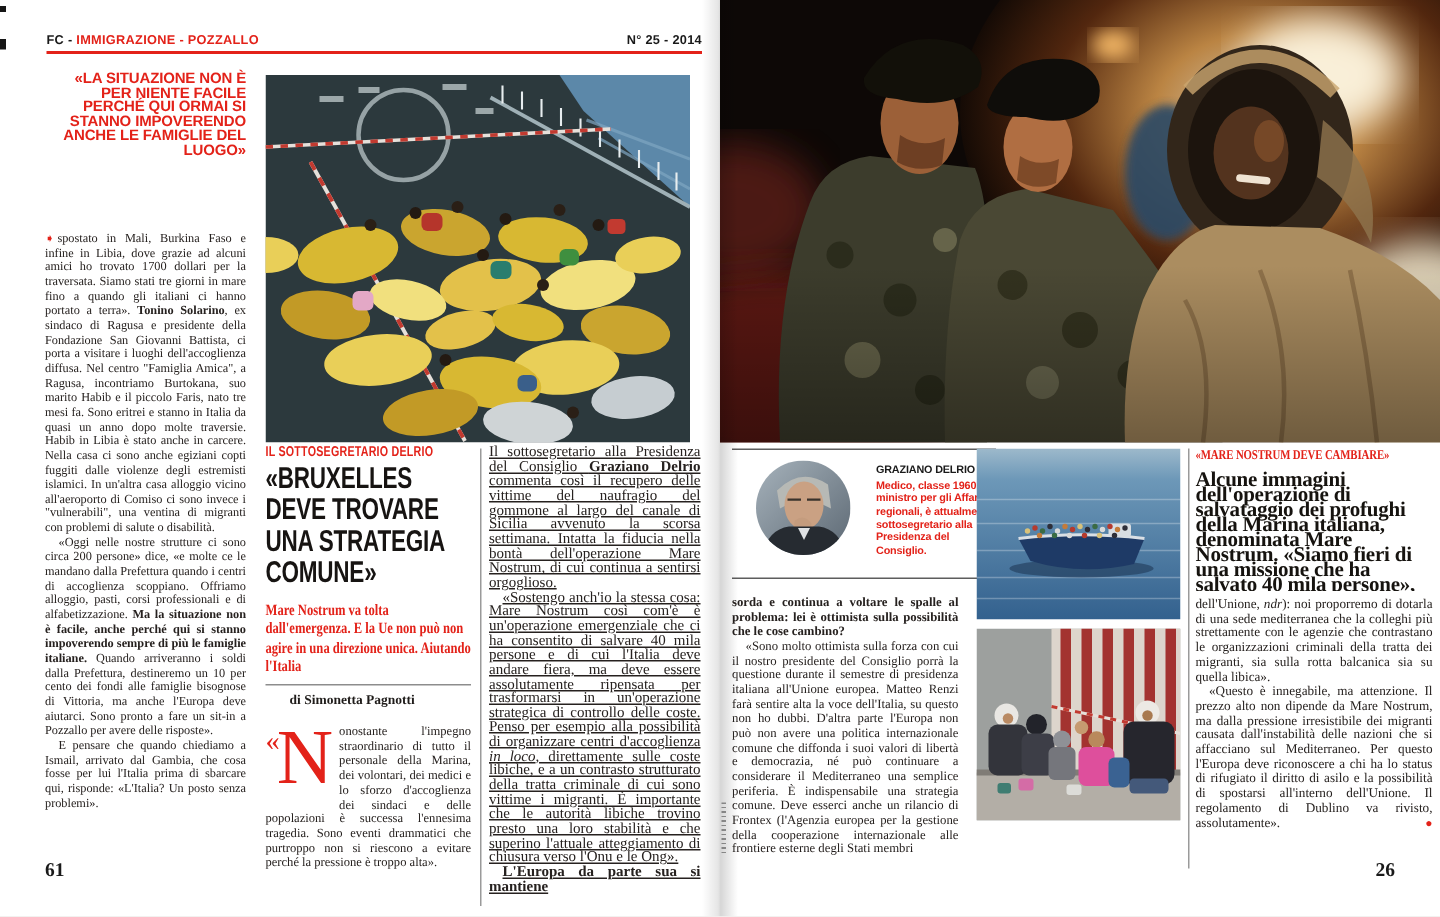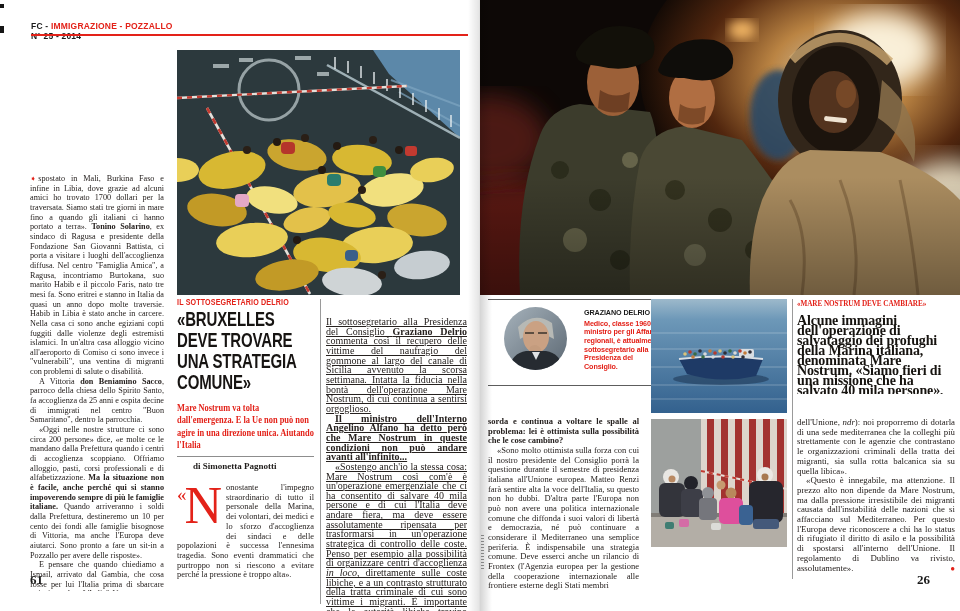--- a/index.html
+++ b/index.html
@@ -1,30 +1,30 @@
 <!DOCTYPE html>
 <html lang="it"><head>
 <meta charset="utf-8">
 <style>
   html,body{margin:0;padding:0;background:#e9e7e4;}
   .spread{position:relative;width:960px;height:611px;background:#ffffff;overflow:hidden;
           font-family:"Liberation Serif",serif;color:#26211f;}
   
   .hdr{position:absolute;left:31px;top:21px;width:437px;display:flex;justify-content:space-between;
-       font-family:"Liberation Sans",sans-serif;font-weight:bold;font-size:8.5px;letter-spacing:.2px;flex-direction:column;}
+       font-family:"Liberation Sans",sans-serif;font-weight:bold;font-size:8.5px;letter-spacing:.2px;}
   .hdr .brand{color:#1a1a1a;}
   .hdr .section{color:#e32219;}
   .hdr .issue{color:#1a1a1a;}
   .hdr-rule{position:absolute;left:31px;top:34px;width:437px;height:2px;background:#e32219;}
   .cropmark{position:absolute;background:#161616;}
   
   .pullquote{position:absolute;left:30px;top:48px;width:134px;text-align:right;color:#e32219;
              font-family:"Liberation Sans",sans-serif;font-weight:bold;font-size:10px;line-height:9.6px;letter-spacing:-.1px;}
   
-  .textcol{position:absolute;text-align:justify;margin-top:20px;}
+  .textcol{position:absolute;text-align:justify;}
   .textcol p.para{margin:0;}
   .col1{left:30px;top:154px;width:134px;height:417px;overflow:hidden;font-size:8.2px;line-height:9.65px;}
   .col3{left:326px;top:297px;width:141px;font-size:10px;line-height:9.65px;text-decoration:underline;}
   .col4{left:488px;top:397px;width:151px;font-size:8.5px;line-height:9.65px;}
   .col5{left:797px;top:398px;width:158px;font-size:8.8px;line-height:9.7px;}
   .ind{text-indent:9px;}
   .qb{font-weight:bold;}
   span.b{font-weight:bold;}
   span.i{font-style:italic;}
   .arrow{color:#e32219;font-family:"DejaVu Sans",sans-serif;font-size:7.5px;padding-right:2px;}
@@ -80,23 +80,23 @@
 
   <div class="hdr">
     <span>
       <span class="brand">FC -</span>
       <span class="section">IMMIGRAZIONE - POZZALLO</span>
     </span>
     <span class="issue">N° 25 - 2014</span>
   </div>
   <div class="hdr-rule"></div>
 
+  <div class="pullquote">«LA SITUAZIONE NON È PER NIENTE FACILE PERCHÉ QUI ORMAI SI STANNO IMPOVERENDO ANCHE LE FAMIGLIE DEL LUOGO»</div>
   <div class="textcol col1">
       <p class="para"><span class="arrow">➧</span><span>spostato in Mali, Burkina Faso e infine in Libia, dove grazie ad alcuni amici ho trovato 1700 dollari per la traversata. Siamo stati tre giorni in mare fino a quando gli italiani ci hanno portato a terra». </span><span class="b">Tonino Solarino</span><span>, ex sindaco di Ragusa e presidente della Fondazione San Giovanni Battista, ci porta a visitare i luoghi dell'accoglienza diffusa. Nel centro "Famiglia Amica", a Ragusa, incontriamo Burtokana, suo marito Habib e il piccolo Faris, nato tre mesi fa. Sono eritrei e stanno in Italia da quasi un anno dopo molte traversie. Habib in Libia è stato anche in carcere. Nella casa ci sono anche egiziani copti fuggiti dalle violenze degli estremisti islamici. In un'altra casa alloggio vicino all'aeroporto di Comiso ci sono invece i "vulnerabili", una ventina di migranti con problemi di salute o disabilità.</span></p>
-      <p class="para ind"><span>A Vittoria </span><span class="b">don Beniamino Sacco</span><span>, parroco della chiesa dello Spirito Santo, fa accoglienza da 25 anni e ospita decine di immigrati nel centro "Buon Samaritano", dentro la parrocchia.</span></p>
       <p class="para ind"><span>«Oggi nelle nostre strutture ci sono circa 200 persone» dice, «e molte ce le mandano dalla Prefettura quando i centri di accoglienza scoppiano. Offriamo alloggio, pasti, corsi professionali e di alfabetizzazione. </span><span class="b">Ma la situazione non è facile, anche perché qui si stanno impoverendo sempre di più le famiglie italiane.</span><span> Quando arriveranno i soldi dalla Prefettura, destineremo un 10 per cento dei fondi alle famiglie bisognose di Vittoria, ma anche l'Europa deve aiutarci. Sono pronto a fare un sit-in a Pozzallo per avere delle risposte».</span></p>
       <p class="para ind"><span>E pensare che quando chiediamo a Ismail, arrivato dal Gambia, che cosa fosse per lui l'Italia prima di sbarcare qui, risponde: «L'Italia? Un posto senza problemi».</span></p>
     </div>
   <div class="pagenum pn-left">61</div>
 
   <svg class="ph" style="left:177px;top:50px;" width="283" height="245" viewBox="0 0 283 245" preserveAspectRatio="none" role="img">
     <rect width="283" height="245" fill="#2c393d"></rect>
     <polygon points="196,0 283,0 283,88 212,24" fill="#5c88a9"></polygon>
     <path d="M214 30 L283 56 M222 42 L283 76" stroke="#7fa6c2" stroke-width="2" opacity=".7"></path>
     <path d="M150 15 L283 88" stroke="#9fb0b6" stroke-width="2.5"></path>
@@ -156,21 +156,20 @@
     <div class="bl-rule"></div>
     <div class="byline">di Simonetta Pagnotti</div>
     <div class="lead">
       <span class="dropcap"><span class="g">«</span><span class="N">N</span></span><span>onostante l'impegno straordinario di tutto il personale della Marina, dei volontari, dei medici e lo sforzo d'accoglienza dei sindaci e delle popolazioni è successa l'ennesima tragedia. Sono eventi drammatici che purtroppo non si riescono a evitare perché la pressione è troppo alta».</span>
     </div>
   </div>
 
   <div class="vrule v1"></div>
   <div class="textcol col3">
       <p class="para"><span>Il sottosegretario alla Presidenza del Consiglio </span><span class="b">Graziano Delrio</span><span> commenta così il recupero delle vittime del naufragio del gommone al largo del canale di Sicilia avvenuto la scorsa settimana. Intatta la fiducia nella bontà dell'operazione Mare Nostrum, di cui continua a sentirsi orgoglioso.</span></p>
-      <p class="para ind qb"><span>Il ministro dell'Interno Angelino Alfano ha detto però che Mare Nostrum in queste condizioni non può andare avanti all'infinito...</span></p>
       <p class="para ind"><span>«Sostengo anch'io la stessa cosa: Mare Nostrum così com'è è un'operazione emergenziale che ci ha consentito di salvare 40 mila persone e di cui l'Italia deve andare fiera, ma deve essere assolutamente ripensata per trasformarsi in un'operazione strategica di controllo delle coste. Penso per esempio alla possibilità di organizzare centri d'accoglienza </span><span class="i">in loco</span><span>, direttamente sulle coste libiche, e a un contrasto strutturato della tratta criminale di cui sono vittime i migranti. È importante che le autorità libiche trovino presto una loro stabilità e che superino l'attuale atteggiamento di chiusura verso l'Onu e le Ong».</span></p>
       <p class="para ind qb"><span>L'Europa da parte sua si mantiene</span></p>
     </div>
 
   <svg class="ph" style="left:480px;top:0;" width="480" height="295" viewBox="0 0 480 295" preserveAspectRatio="none" role="img">
     <defs>
       <radialGradient id="glow1">
           <stop offset="0%" stop-color="#f8ecd2"></stop>
           <stop offset="35%" stop-color="#d99a4e"></stop>
           <stop offset="70%" stop-color="#5e2c10"></stop>

